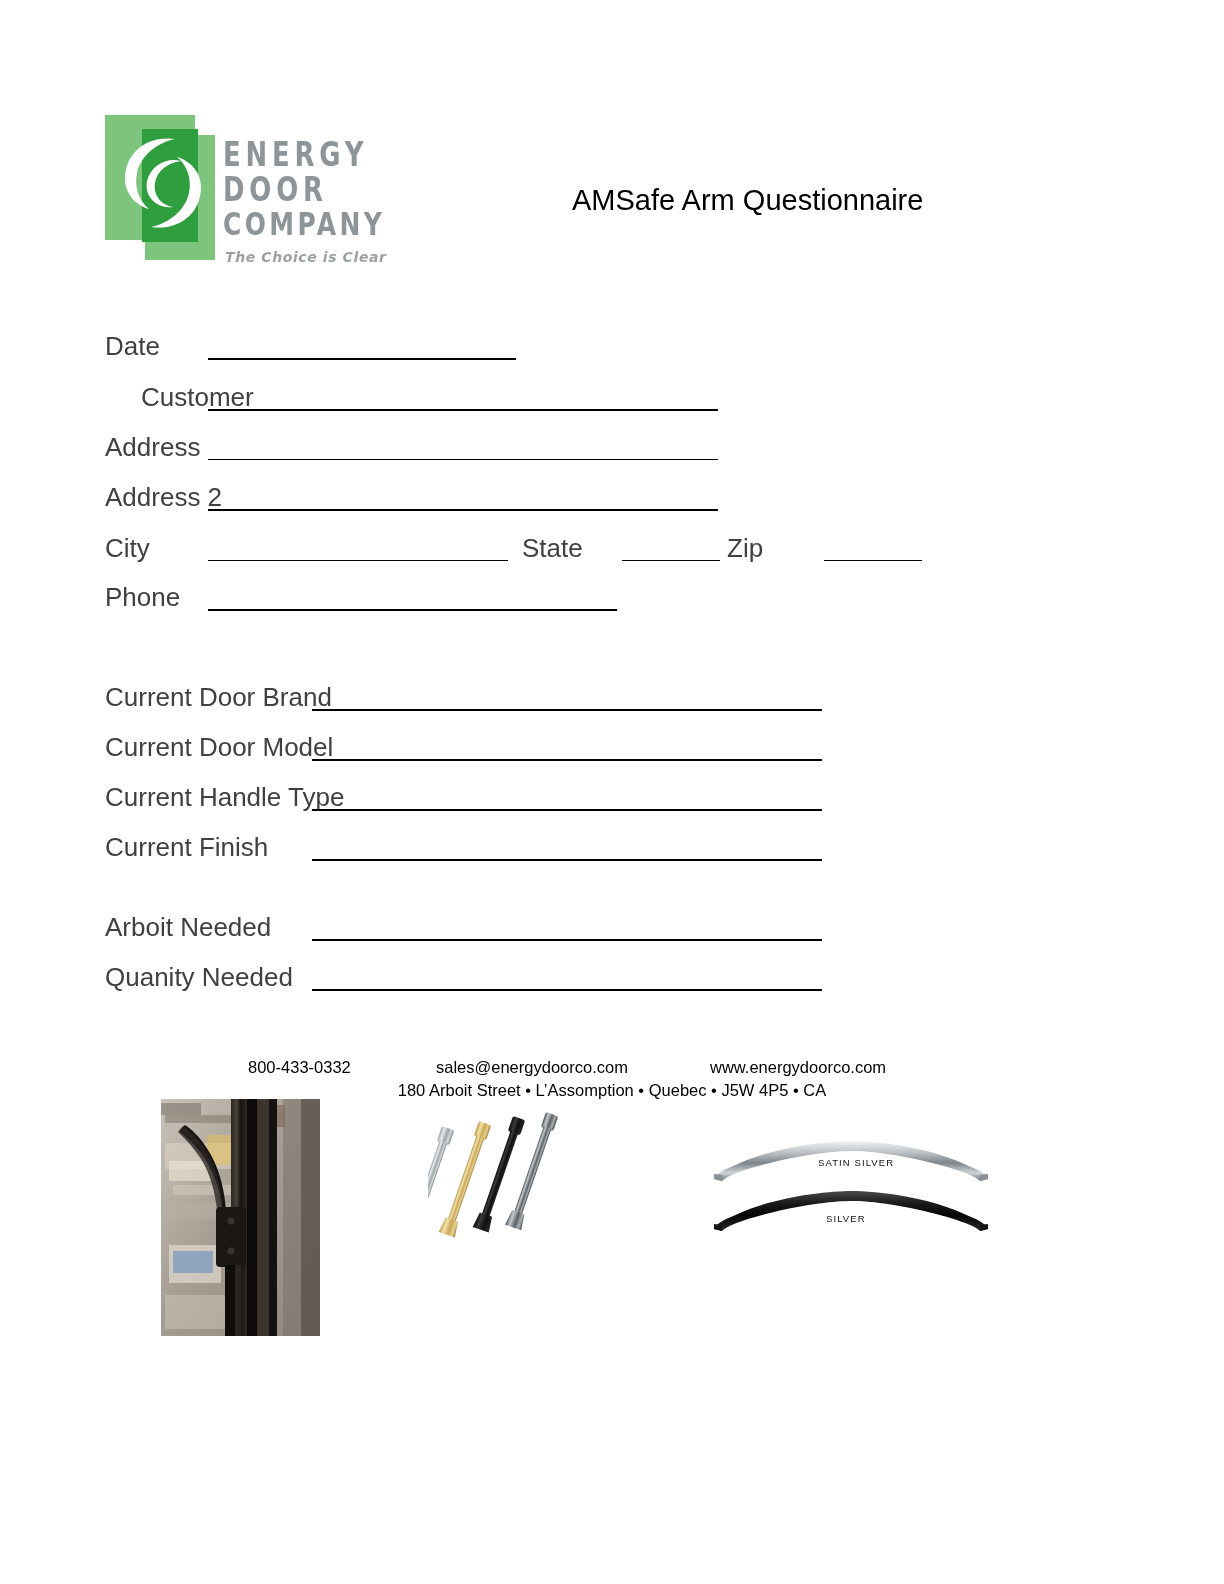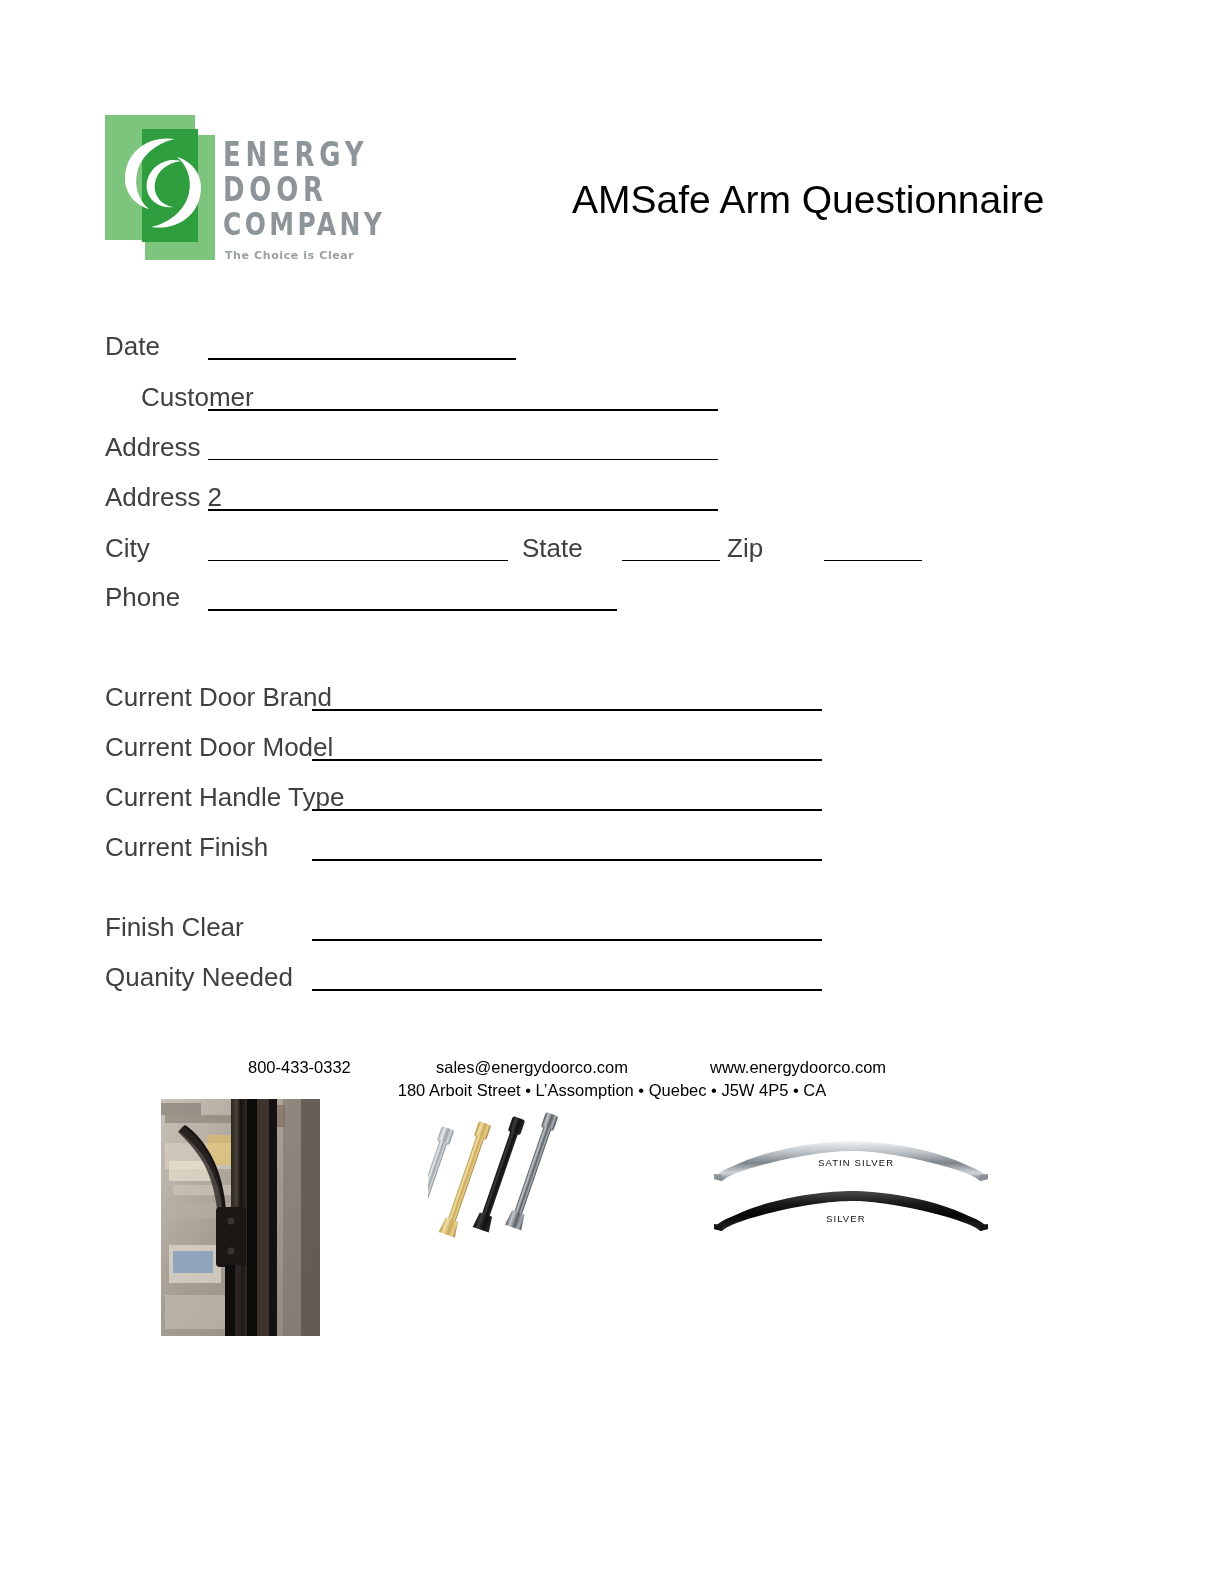--- a/index.html
+++ b/index.html
@@ -71,32 +71,33 @@
     margin-bottom: 8px;
     white-space: nowrap;
   }
   .wm-line.l3 { letter-spacing: 3.5px; font-size: 26px; }
   .wm-tagline {
     display: block;
     position: absolute;
     left: 2px;
     top: 112px;
     font-family: "DejaVu Sans", sans-serif;
+    font-style: italic;
     font-weight: bold;
     color: #9aa1a4;
-    font-size: 11px;
+    font-size: 14px;
     letter-spacing: 0.6px;
     white-space: nowrap;
   }
 
   .page-title {
     position: absolute;
     left: 572px;
     top: 183px;
-    font-size: 39px;
+    font-size: 29px;
     line-height: 34px;
     color: #000;
     white-space: nowrap;
     font-family: "Liberation Sans", sans-serif;
   }
 
   
   .form-area { position: absolute; left: 0; top: 0; width: 100%; height: 100%; }
   .field-label {
     position: absolute;
@@ -232,21 +233,21 @@
 
   <div class="field-label" style="left:105px; top:736px;">Current Door Model</div>
   <div class="rule" style="left:312px; top:759px; width:510px;"></div>
 
   <div class="field-label" style="left:105px; top:786px;">Current Handle Type</div>
   <div class="rule" style="left:312px; top:809px; width:510px;"></div>
 
   <div class="field-label" style="left:105px; top:836px;">Current Finish</div>
   <div class="rule" style="left:312px; top:859px; width:510px;"></div>
 
-  <div class="field-label" style="left:105px; top:916px;">Finish Clear</div>
+  <div class="field-label" style="left:105px; top:916px;">Arboit Needed</div>
   <div class="rule" style="left:312px; top:939px; width:510px;"></div>
 
   <div class="field-label" style="left:105px; top:966px;">Quanity Needed</div>
   <div class="rule" style="left:312px; top:989px; width:510px;"></div>
 </div>
 
 <div class="footer-contact">
   <div class="footer-row1">
     <span class="fc-phone">800-433-0332</span>
     <span class="fc-email">sales@energydoorco.com</span>

